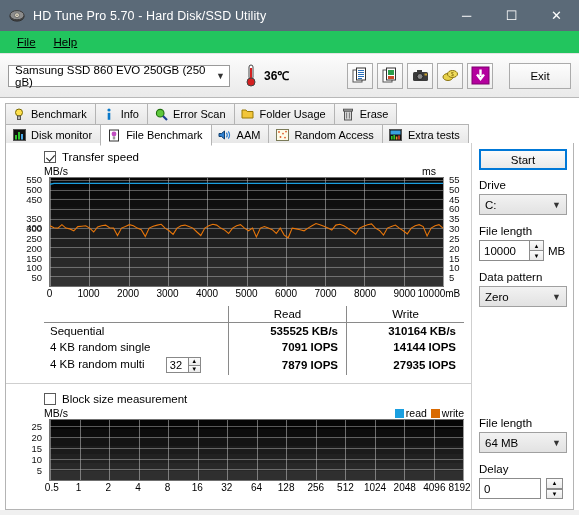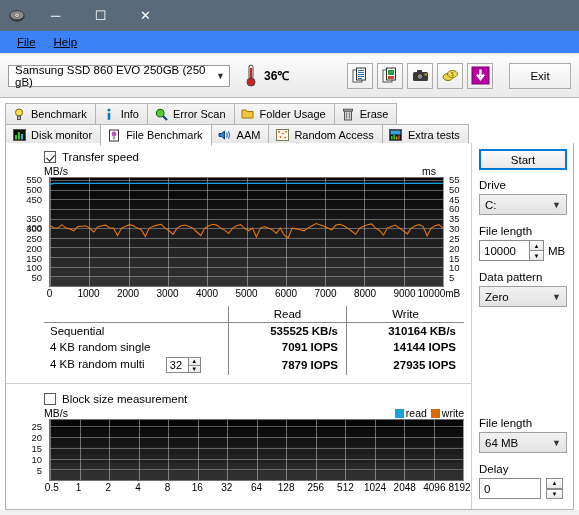--- a/index.html
+++ b/index.html
@@ -36,21 +36,21 @@
   .win-btns { display: flex; height: 31px; }
   .win-btn {
     width: 45px; height: 31px;
     display: flex; align-items: center; justify-content: center;
     color: #fff; font-size: 13px;
   }
 
   
   .menubar {
     height: 22px;
-    background: #3b82f6;
+    background: #22c55e;
     display: flex;
     align-items: center;
     padding-left: 8px;
     border-bottom: 1px solid #e4e4e4;
   }
   .menu-item {
     padding: 2px 9px;
     font-size: 11.5px;
   }
   .menu-item u { text-decoration: underline; }
@@ -295,20 +295,21 @@
 
 <div class="titlebar">
   <div class="title-icon">
     <svg width="16" height="16" viewBox="0 0 16 16">
       <ellipse cx="8" cy="8.5" rx="7" ry="4.6" fill="#4a4a4a" stroke="#2b2b2b"></ellipse>
       <ellipse cx="8" cy="7.2" rx="7" ry="4.6" fill="#8c8c8c" stroke="#3a3a3a"></ellipse>
       <circle cx="8" cy="7.2" r="2.4" fill="#e8dfc8" stroke="#6b6b6b"></circle>
       <circle cx="8" cy="7.2" r="0.7" fill="#555"></circle>
     </svg>
   </div>
+  <div class="title-text">HD Tune Pro 5.70 - Hard Disk/SSD Utility</div>
   <div class="win-btns">
     <div class="win-btn">─</div>
     <div class="win-btn">☐</div>
     <div class="win-btn close-btn">✕</div>
   </div>
 </div>
 
 <div class="menubar">
   <div class="menu-item"><u>File</u></div>
   <div class="menu-item"><u>Help</u></div>

